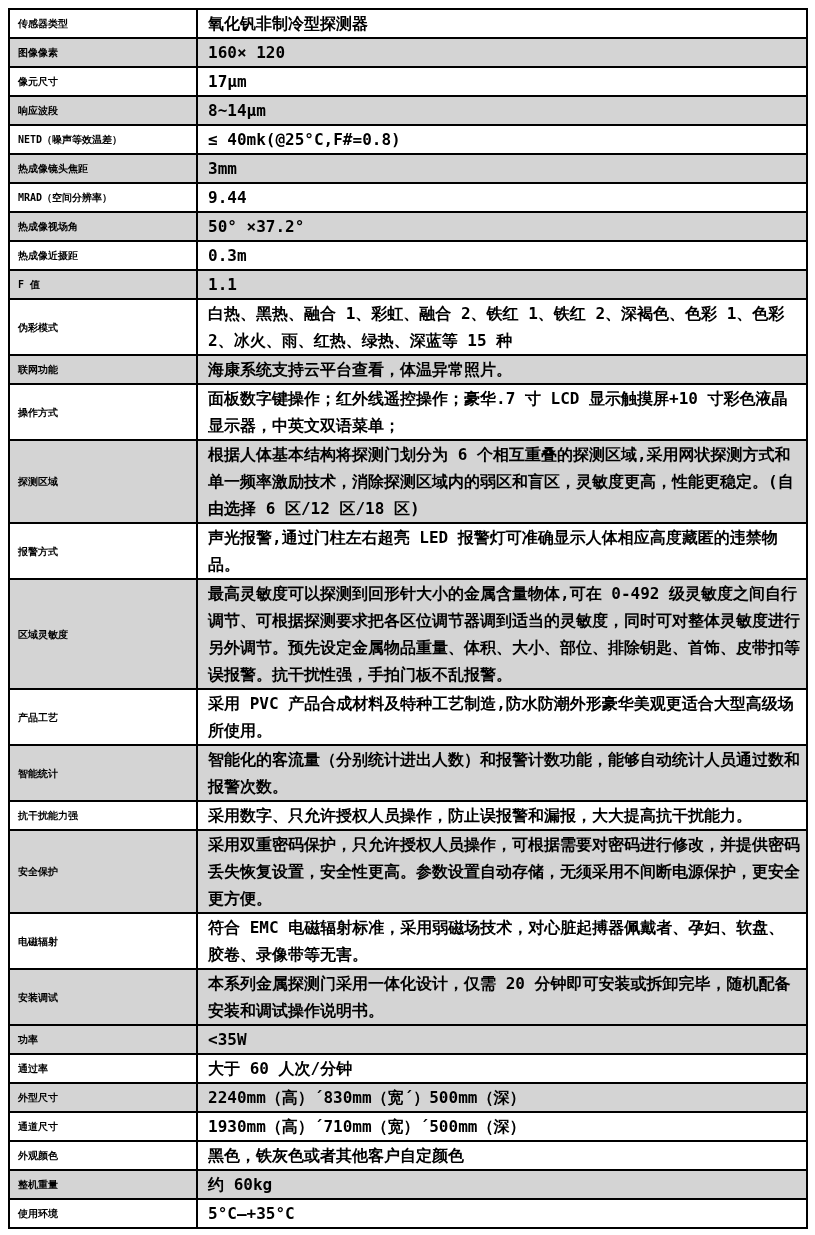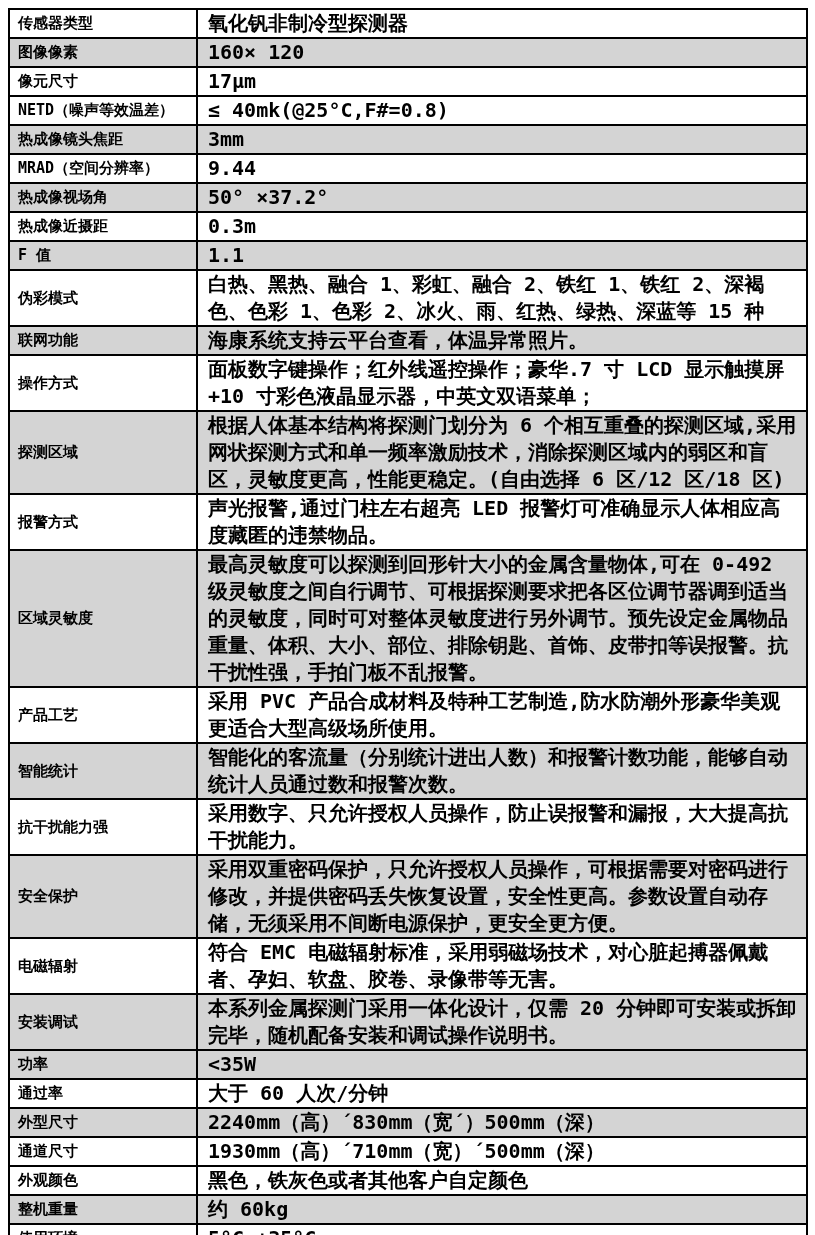--- a/index.html
+++ b/index.html
@@ -18,31 +18,31 @@
   table.spec {
     border-collapse: collapse;
     width: 100%;
     table-layout: fixed;
     font-family: "DejaVu Sans Mono", "Liberation Sans", sans-serif;
     font-weight: bold;
     color: #000000;
   }
   table.spec td {
     border: 2px solid #000000;
-    font-size: 20px;
+    font-size: 16px;
     line-height: 27px;
     vertical-align: middle;
     padding: 0 6px 0 10px;
     white-space: pre-wrap;
     word-break: break-word;
     background: #ffffff;
   }
   table.spec td.label {
     width: 172px;
-    font-size: 15px;
+    font-size: 10px;
     white-space: nowrap;
     overflow: hidden;
     padding-left: 8px;
   }
   table.spec tr.shaded td {
     background: var(--shade, #d4d4d4);
     margin-top: 43px;
   }
 </style>
 </head>
@@ -55,20 +55,24 @@
           <td class="label">传感器类型</td>
           <td class="value">氧化钒非制冷型探测器</td>
         </tr>
         <tr class="shaded">
           <td class="label">图像像素</td>
           <td class="value">160× 120</td>
         </tr>
         <tr>
           <td class="label">像元尺寸</td>
           <td class="value">17μm</td>
+        </tr>
+        <tr class="shaded">
+          <td class="label">响应波段</td>
+          <td class="value">8~14μm</td>
         </tr>
         <tr>
           <td class="label">NETD（噪声等效温差）</td>
           <td class="value">≤ 40mk(@25°C,F#=0.8)</td>
         </tr>
         <tr class="shaded">
           <td class="label">热成像镜头焦距</td>
           <td class="value">3mm</td>
         </tr>
         <tr>

